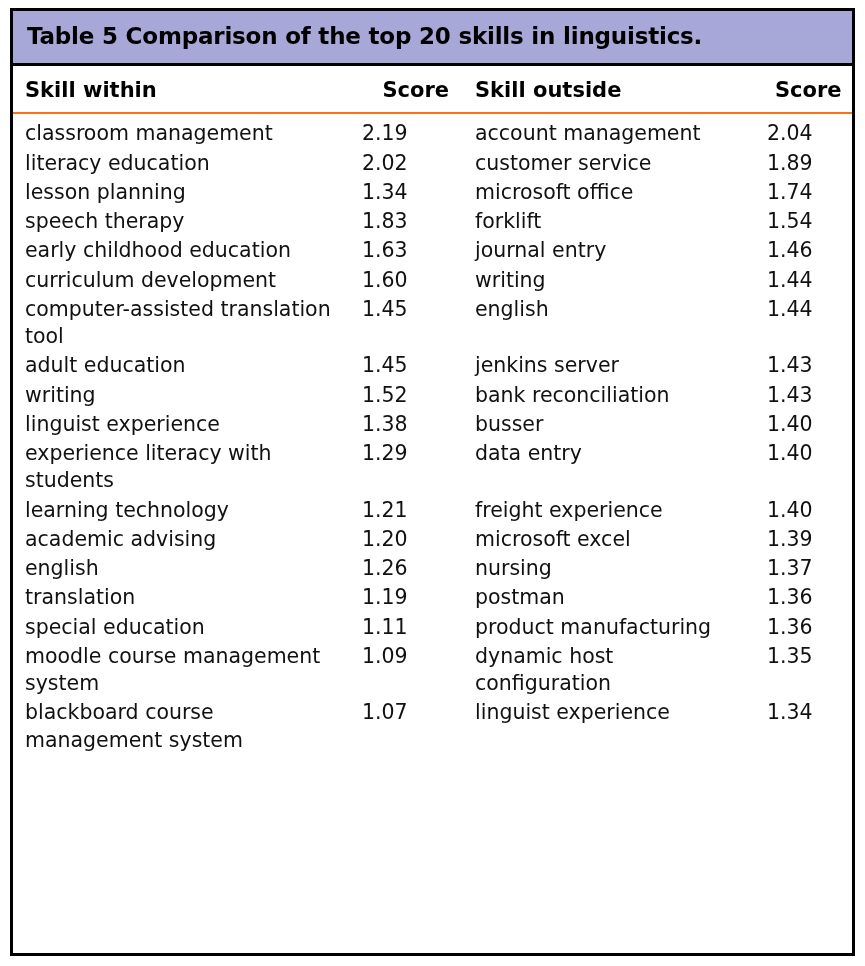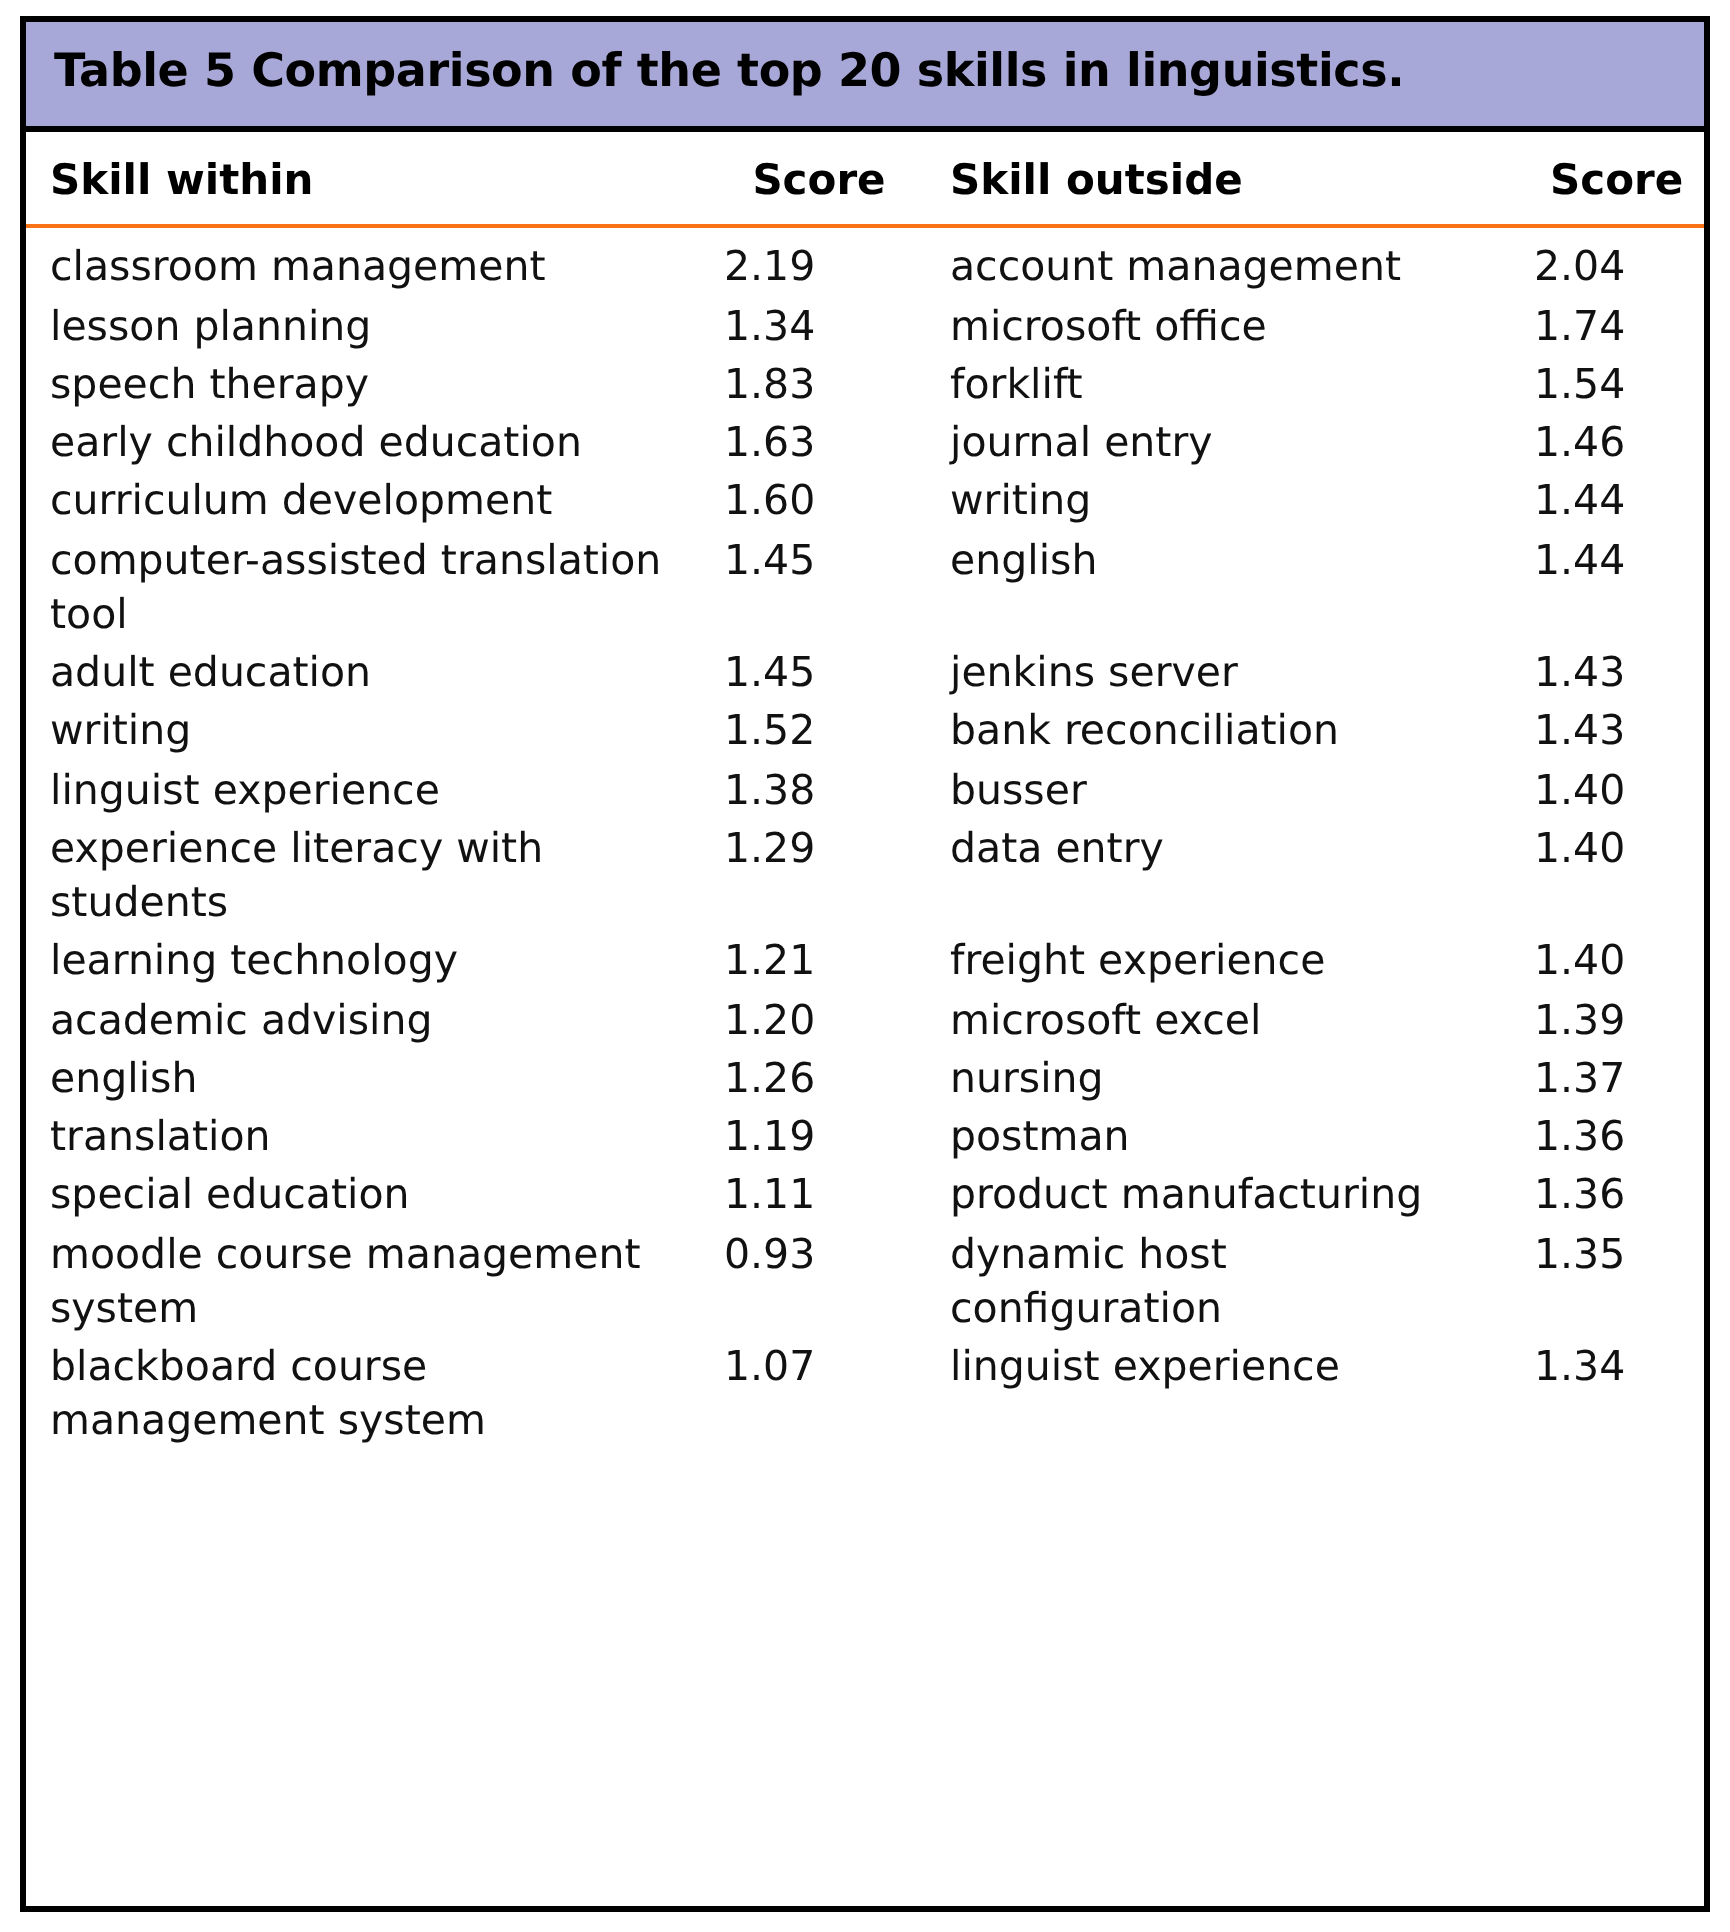--- a/index.html
+++ b/index.html
@@ -59,21 +59,21 @@
   table.skills thead th {
     font-size: 21px;
     font-weight: bold;
     color: #000000;
     text-align: left;
     padding: 12px 8px 10px 12px;
     border-bottom: 2px solid #f97316;
     vertical-align: bottom;
   }
   table.skills thead th.num {
-    text-align: center;
+    text-align: right;
     padding-right: 14px;
   }
   table.skills tbody td {
     font-size: 20.5px;
     color: #111111;
     text-align: left;
     padding: 1px 8px 1px 12px;
     vertical-align: top;
     line-height: 1.33;
     white-space: normal;
@@ -113,20 +113,26 @@
           </tr>
         </thead>
         <tbody id="rows-body">
             <tr>
               <td>classroom management</td>
               <td class="num">2.19</td>
               <td>account management</td>
               <td class="num">2.04</td>
             </tr>
             <tr>
+              <td>literacy education</td>
+              <td class="num">2.02</td>
+              <td>customer service</td>
+              <td class="num">1.89</td>
+            </tr>
+            <tr>
               <td>lesson planning</td>
               <td class="num">1.34</td>
               <td>microsoft office</td>
               <td class="num">1.74</td>
             </tr>
             <tr>
               <td>speech therapy</td>
               <td class="num">1.83</td>
               <td>forklift</td>
               <td class="num">1.54</td>
@@ -198,21 +204,21 @@
               <td class="num">1.36</td>
             </tr>
             <tr>
               <td>special education</td>
               <td class="num">1.11</td>
               <td>product manufacturing</td>
               <td class="num">1.36</td>
             </tr>
             <tr>
               <td>moodle course management system</td>
-              <td class="num">0.93</td>
+              <td class="num">1.09</td>
               <td>dynamic host configuration</td>
               <td class="num">1.35</td>
             </tr>
             <tr>
               <td>blackboard course management system</td>
               <td class="num">1.07</td>
               <td>linguist experience</td>
               <td class="num">1.34</td>
             </tr>
           </tbody>

